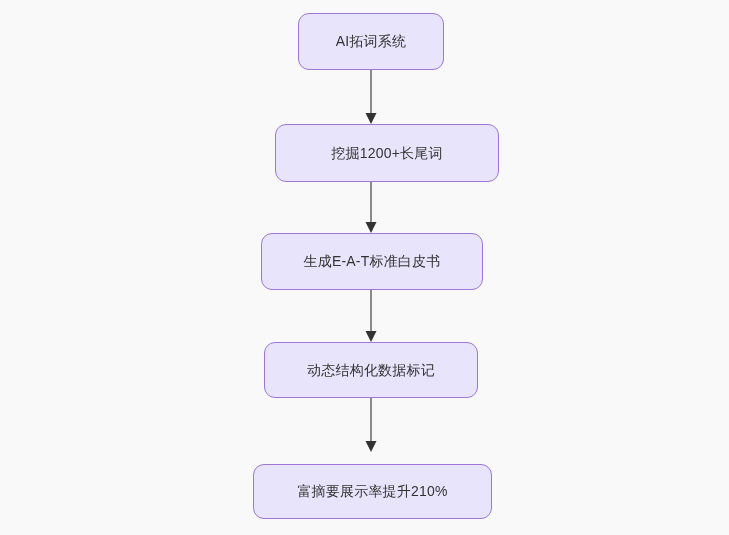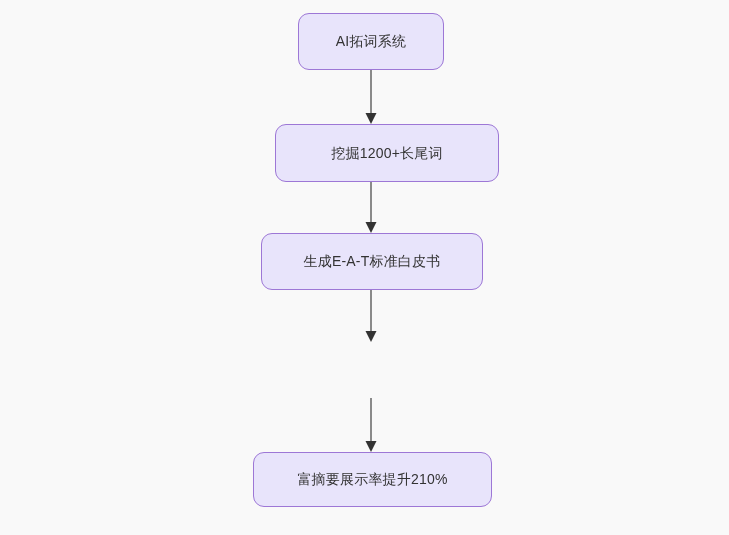--- a/index.html
+++ b/index.html
@@ -85,18 +85,21 @@
   </div>
 
   <div class="node" id="node-2" style="left:275px; top:124px; width:224px; height:58px;">
     <span class="node-label">挖掘1200+长尾词</span>
   </div>
 
   <div class="node" id="node-3" style="left:261px; top:233px; width:222px; height:57px;">
     <span class="node-label">生成E-A-T标准白皮书</span>
   </div>
 
+  <div class="node" id="node-4" style="left:264px; top:342px; width:214px; height:56px;">
+    <span class="node-label">动态结构化数据标记</span>
+  </div>
 
-  <div class="node" id="node-5" style="left:253px; top:452px; width:239px; height:55px;">
+  <div class="node" id="node-5" style="left:253px; top:464px; width:239px; height:55px;">
     <span class="node-label">富摘要展示率提升210%</span>
   </div>
 
 </div>
 
 </body></html>

